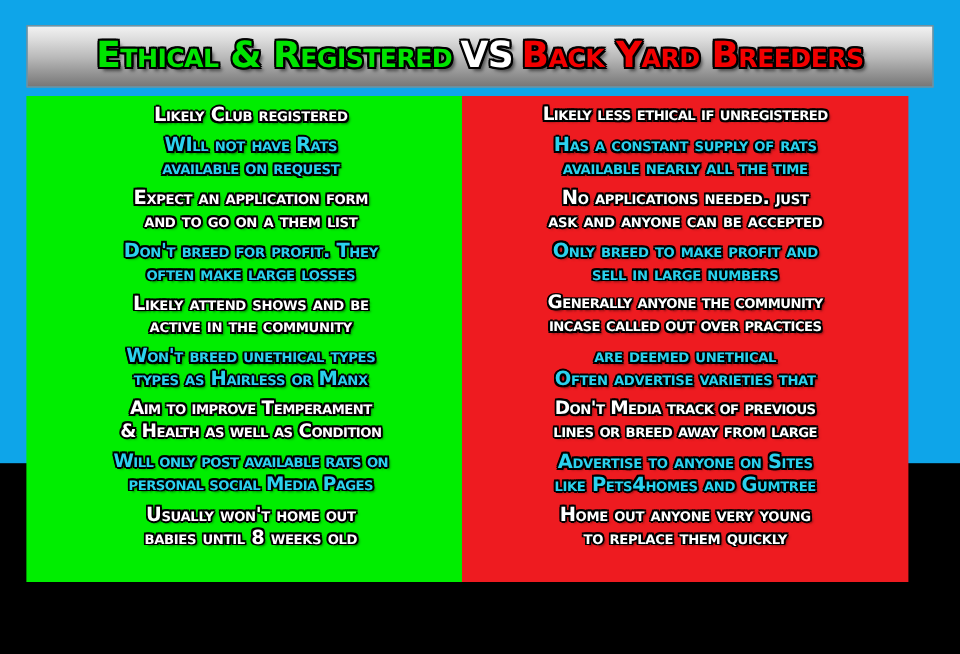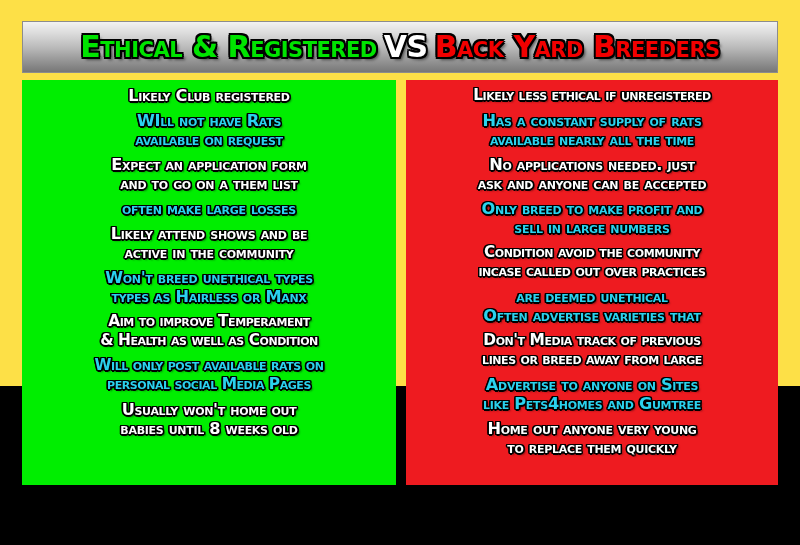--- a/index.html
+++ b/index.html
@@ -10,21 +10,21 @@
   body {
     width: 800px;
     height: 545px;
     overflow: hidden;
     font-family: "Liberation Sans", sans-serif;
   }
   #poster {
     position: relative;
     width: 800px;
     height: 386px;
-    background: #fde047;
+    background: #0ea5e9;
   }
 
   
   #header-banner {
     position: absolute;
     left: 22px;
     top: 21px;
     width: 756px;
     height: 52px;
     background: linear-gradient(to bottom,
@@ -80,21 +80,21 @@
   #col-ethical {
     position: absolute;
     left: 22px;
     top: 80px;
     width: 374px;
     height: 405px;
     background: #00ee00;
   }
   #col-backyard {
     position: absolute;
-    left: 406px;
+    left: 385px;
     top: 80px;
     width: 372px;
     height: 405px;
     background: #ee1b20;
   }
   .col-inner {
     padding: 6px 4px 0 4px;
     box-sizing: border-box;
     height: 100%;
     display: flex;
@@ -160,20 +160,21 @@
       </div>
       <div class="point p-cyan">
         <span class="ln">WIll not have Rats</span>
         <span class="ln">available on request</span>
       </div>
       <div class="point p-white">
         <span class="ln">Expect an application form</span>
         <span class="ln">and to go on a them list</span>
       </div>
       <div class="point p-cyan">
+        <span class="ln">Don't breed for profit. They</span>
         <span class="ln">often make large losses</span>
       </div>
       <div class="point p-white">
         <span class="ln">Likely attend shows and be</span>
         <span class="ln">active in the community</span>
       </div>
       <div class="point p-cyan">
         <span class="ln">Won't breed unethical types</span>
         <span class="ln">types as Hairless or Manx</span>
       </div>
@@ -203,21 +204,21 @@
       </div>
       <div class="point p-white">
         <span class="ln">No applications needed. just</span>
         <span class="ln">ask and anyone can be accepted</span>
       </div>
       <div class="point p-cyan">
         <span class="ln">Only breed to make profit and</span>
         <span class="ln">sell in large numbers</span>
       </div>
       <div class="point p-white narrow">
-        <span class="ln">Condition avoid the community</span>
+        <span class="ln">Generally anyone the community</span>
         <span class="ln">incase called out over practices</span>
       </div>
       <div class="point p-cyan">
         <span class="ln">are deemed unethical</span>
         <span class="ln">Often advertise varieties that</span>
       </div>
       <div class="point p-white narrow">
         <span class="ln">Don't Media track of previous</span>
         <span class="ln">lines or breed away from large</span>
       </div>

